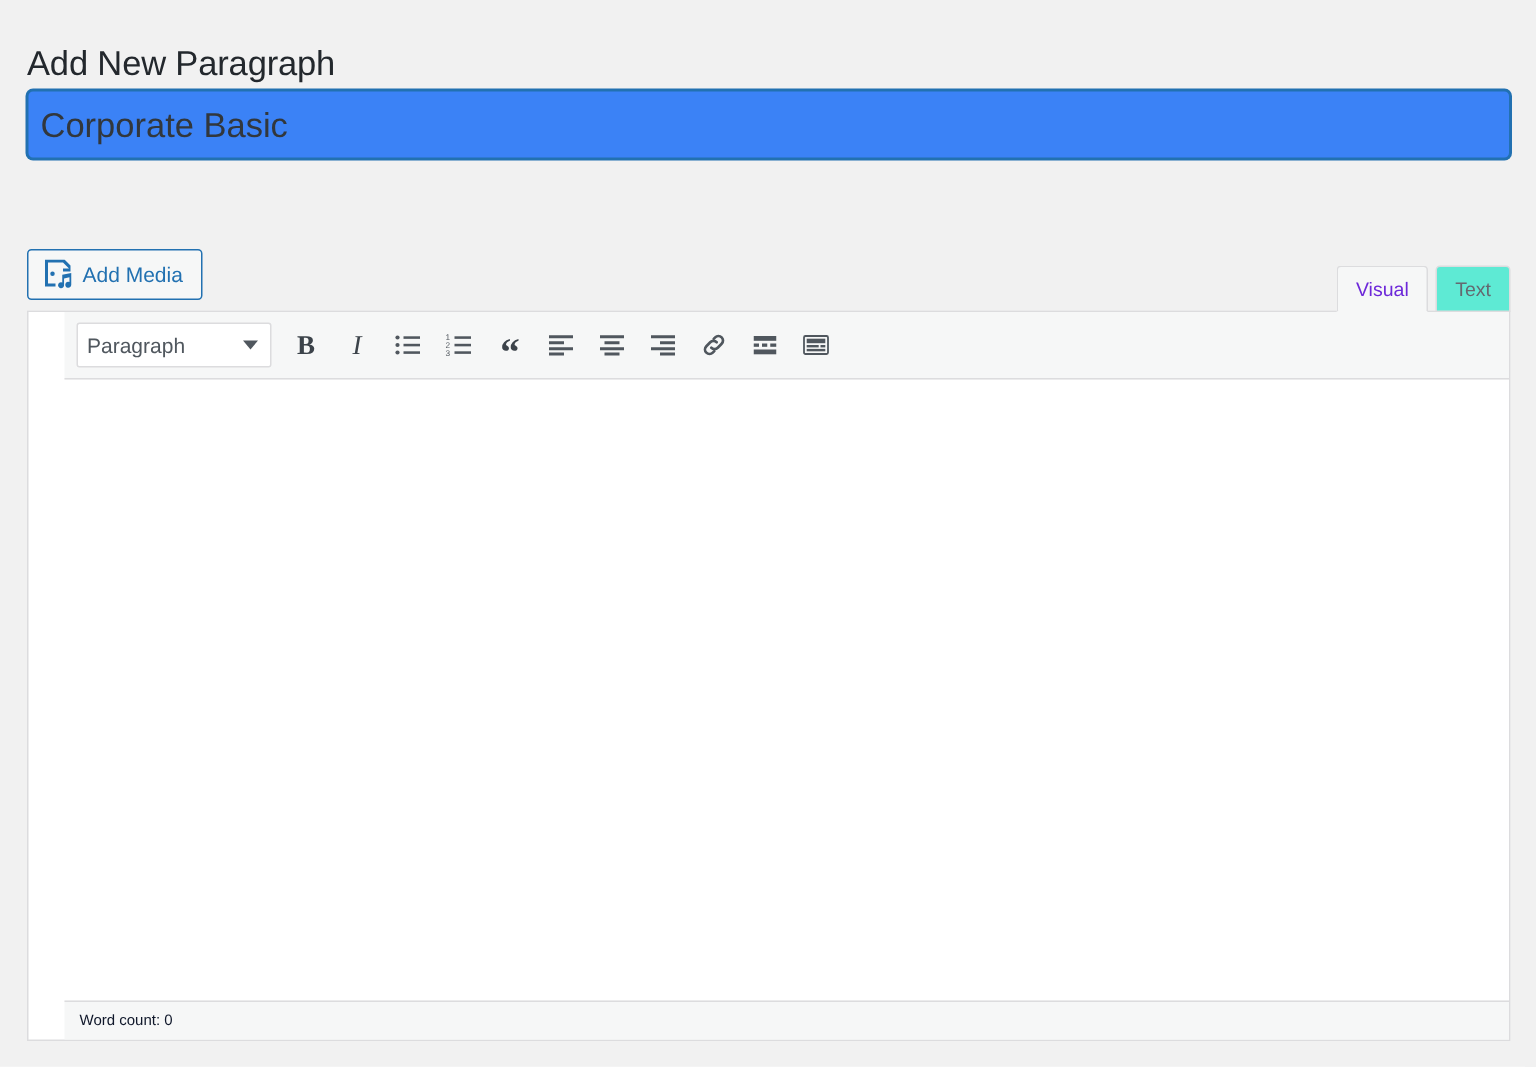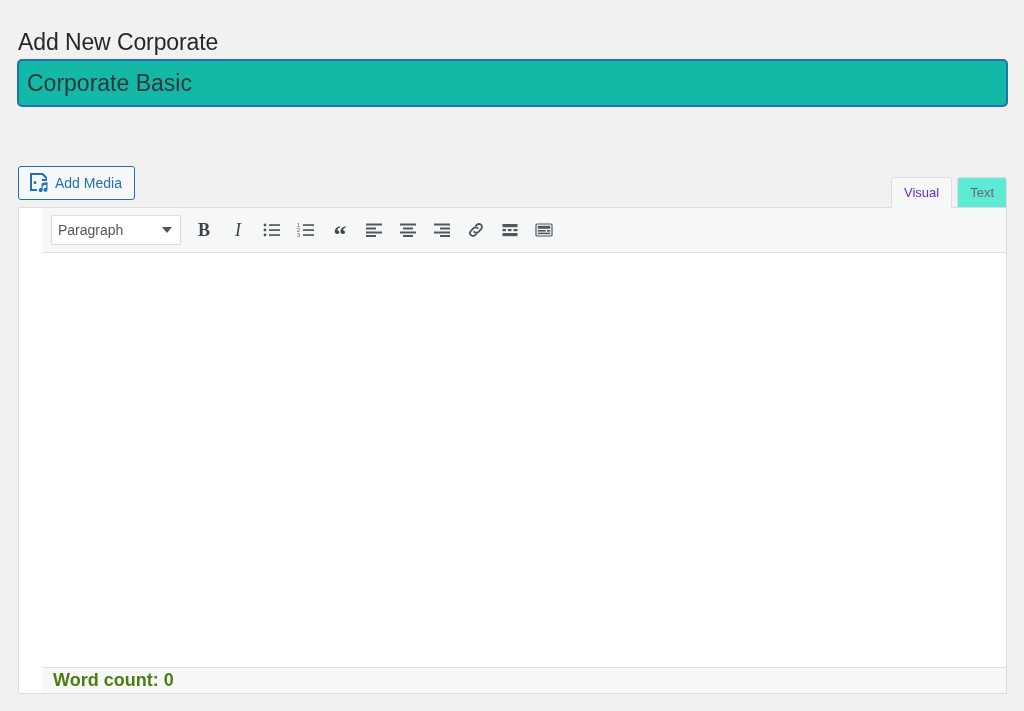--- a/index.html
+++ b/index.html
@@ -40,21 +40,21 @@
     top: 60px;
     width: 989px;
     height: 46px;
   }
   .title-input {
     width: 100%;
     height: 46px;
     padding: 3px 8px;
     border: 1px solid #2271b1;
     border-radius: 4px;
-    background: #14b8a6;
+    background: #3b82f6;
     color: #32373c;
     font-family: "Liberation Sans", sans-serif;
     font-size: 23px;
     line-height: 40px;
     font-weight: 400;
     outline: none;
     box-shadow: 0 0 0 1px #2271b1;
   }
   .title-input::placeholder { color: #8c8f94; }
 
@@ -197,31 +197,30 @@
     overflow: hidden;
   }
 
   .mce-statusbar {
     height: 26px;
     background: #f6f7f7;
     border-top: 1px solid #dcdcde;
     display: flex;
     align-items: center;
     padding: 0 10px;
-    font-size: 18px;
-    color: #4d7c0f;
-    font-weight: bold;
+    font-size: 10px;
+    color: #0f172a;
   }
 </style>
 </head>
 <body>
 
 <div id="page">
 
-  <h1 class="page-title">Add New Corporate</h1>
+  <h1 class="page-title">Add New Paragraph</h1>
 
   <div class="title-input-wrap">
     <input class="title-input" type="text" autofocus="" value="Corporate Basic" style="">
   </div>
 
   <div class="media-row">
     <button class="add-media-btn">
       <span class="media-icon">
         <svg width="20" height="20" viewBox="0 0 20 20" fill="#2271b1" aria-hidden="true">
           <path d="M13 8V2H3v14h5v2H1V0h13l4 4v4h-5zM13 2v4h4l-4-4zM7.5 9.5a1.5 1.5 0 1 1-3 0 1.5 1.5 0 0 1 3 0z"></path>

